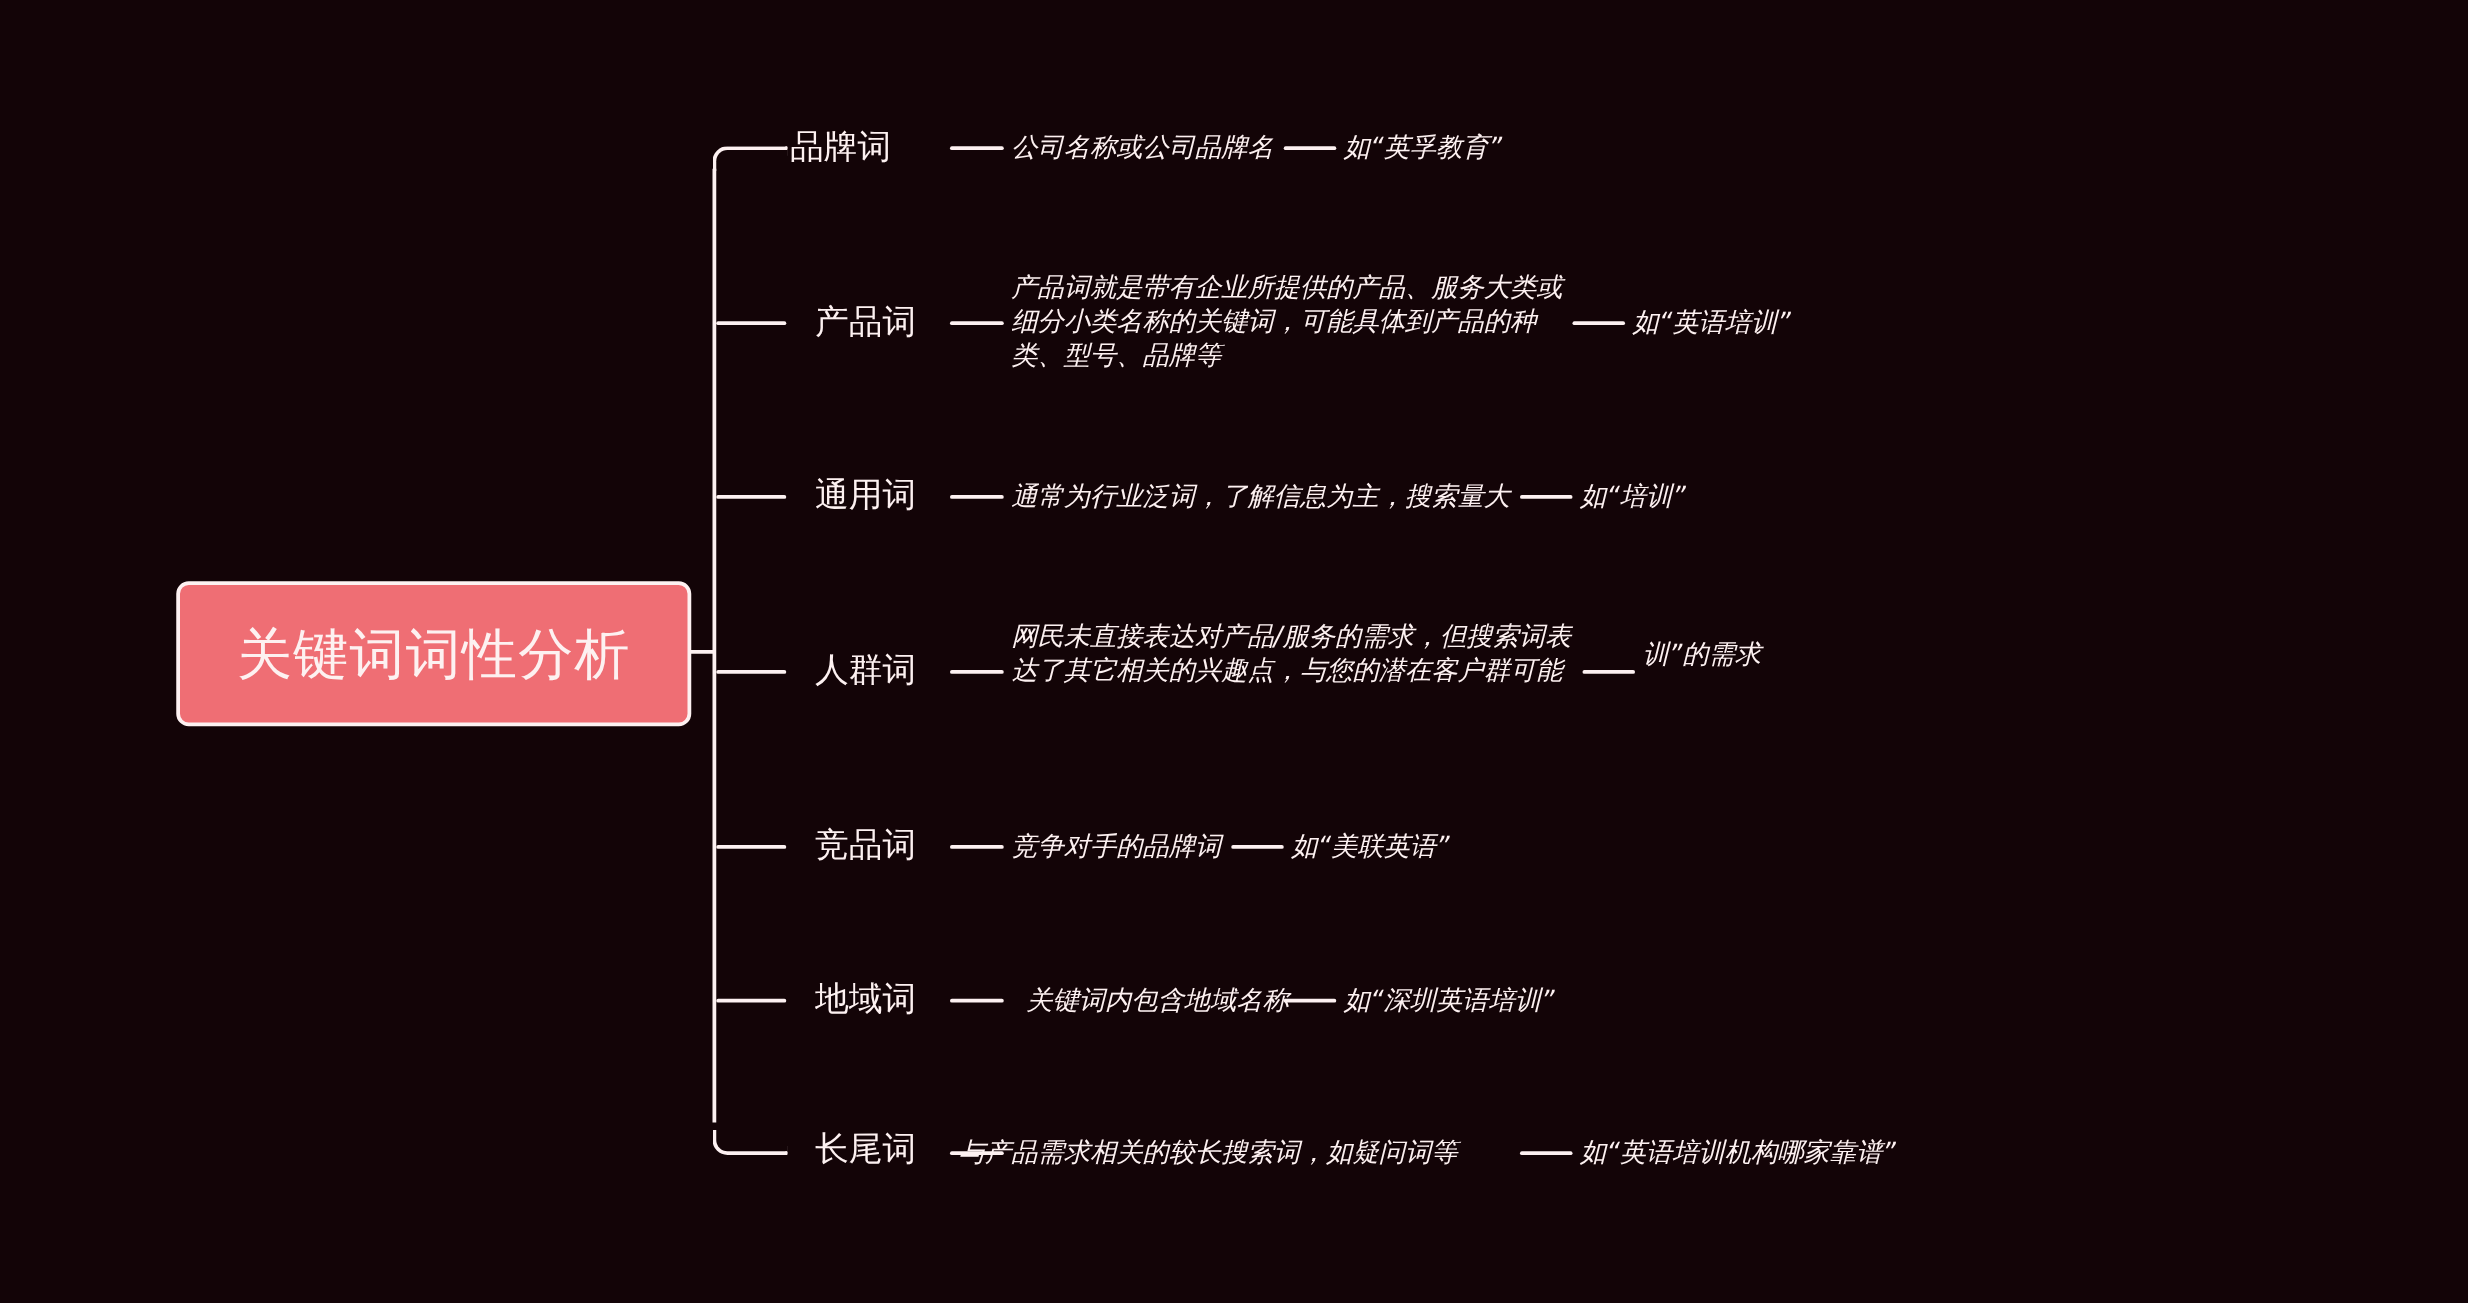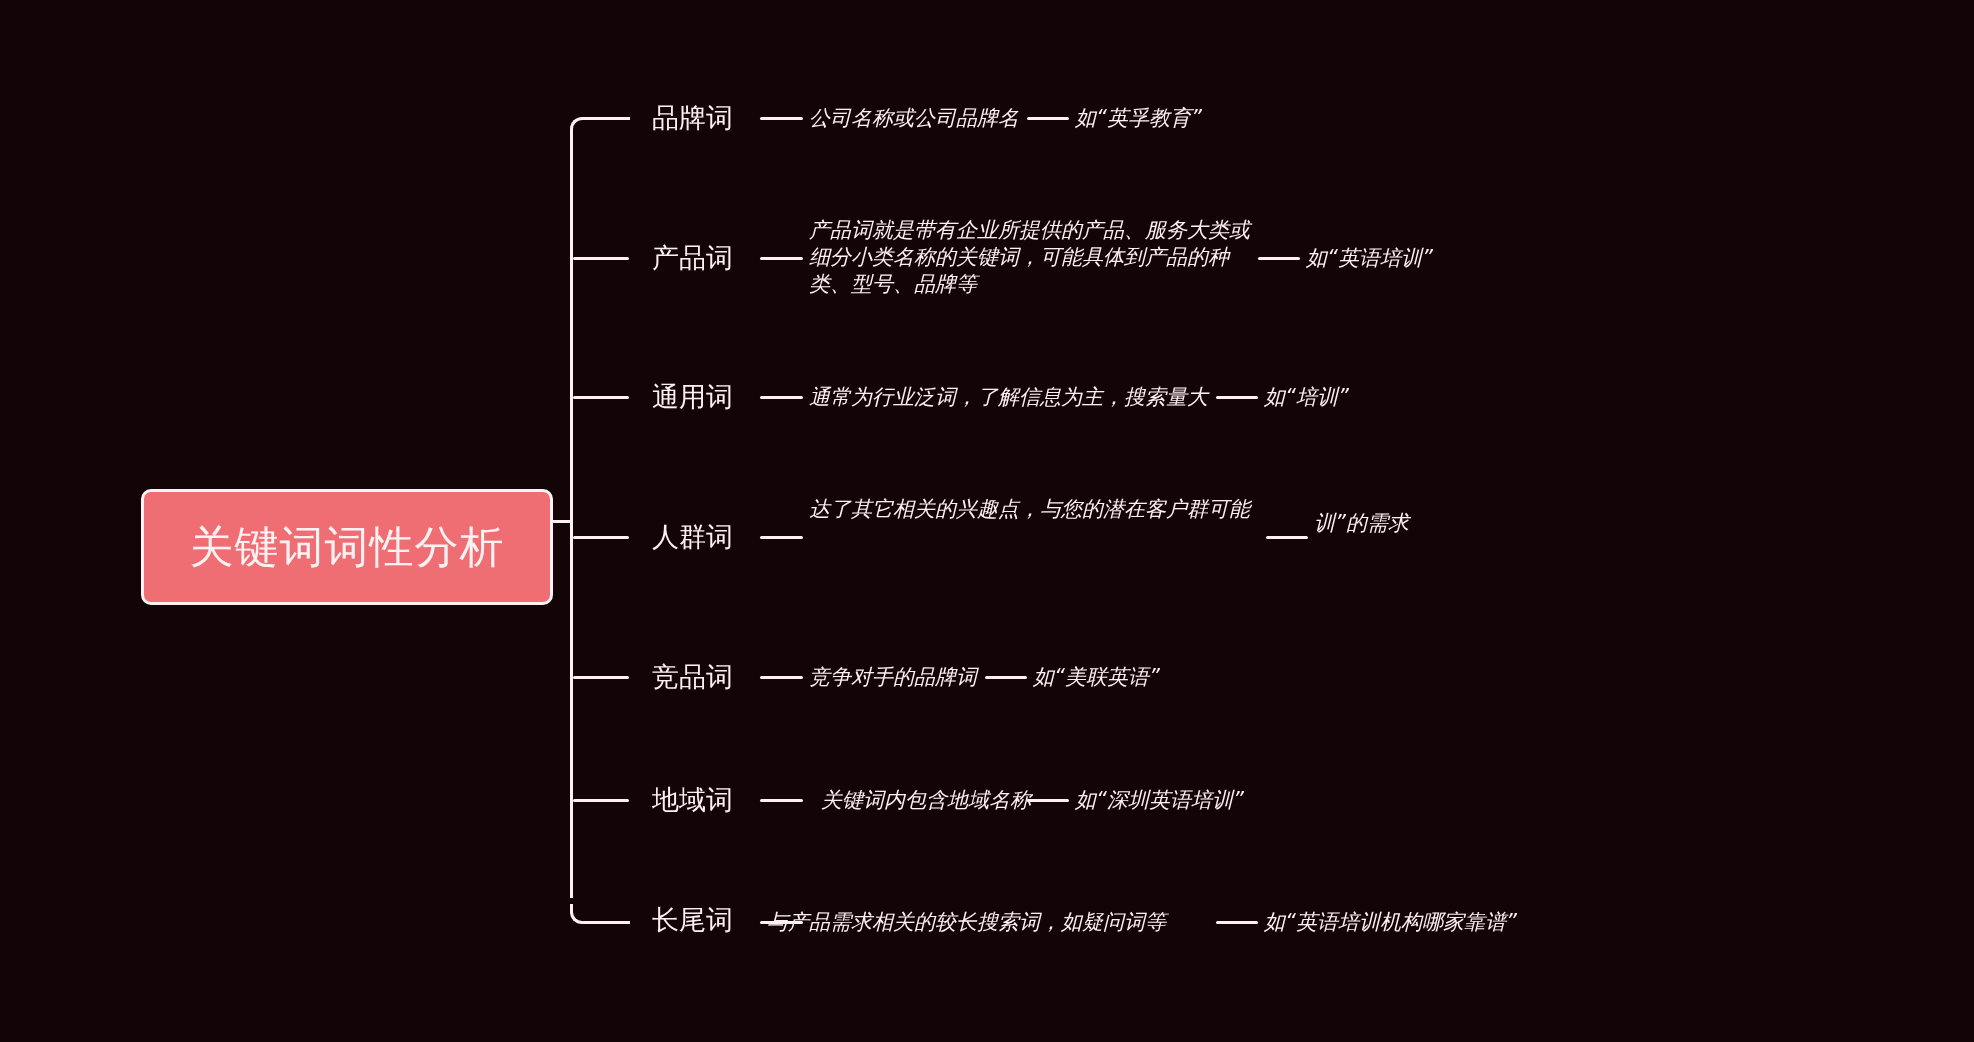--- a/index.html
+++ b/index.html
@@ -15,21 +15,20 @@
     position: absolute;
     left: 141px; top: 465px;
     width: 406px; height: 110px;
     background: #ef6e74;
     border: 3px solid #fdf1f1;
     border-radius: 10px;
     display: flex; align-items: center; justify-content: center;
     font-size: 44px;
     color: #fdf1f1;
     letter-spacing: 1px;
-    margin-top: 24px;
   }
   .line { position: absolute; background: #fdf1f1; }
   .root-stub { left: 552px; top: 520px; width: 20px; height: 3px; }
   .elbow {
     position: absolute;
     width: 60px; height: 20px;
     border-left: 3px solid #fdf1f1;
     box-sizing: border-box;
   }
   .elbow.top { border-top: 3px solid #fdf1f1; border-top-left-radius: 12px; }
@@ -68,21 +67,21 @@
 <div class="elbow bottom" style="left:570px; top:904px;"></div>
 
 <div class="branch-h" style="left:573px; top:257px; width:56px;"></div>
 <div class="branch-h" style="left:573px; top:396px; width:56px;"></div>
 <div class="branch-h" style="left:573px; top:536px; width:56px;"></div>
 <div class="branch-h" style="left:573px; top:676px; width:56px;"></div>
 <div class="branch-h" style="left:573px; top:799px; width:56px;"></div>
 <div class="branch-h" style="left:628px; top:117px; width:2px;"></div>
 <div class="branch-h" style="left:628px; top:921px; width:2px;"></div>
 
-<div class="l1" style="left:652px; top:103px;">
+<div class="l1" style="left:632px; top:103px;">
   <span>品牌词</span>
 </div>
 <div class="conn" style="left:760px; top:117px; width:43px;"></div>
 <div class="l2" style="left:809px; top:105px;">
   <span>公司名称或公司品牌名</span>
 </div>
 <div class="conn" style="left:1027px; top:117px; width:42px;"></div>
 <div class="l2" style="left:1075px; top:105px;">
   <span>如“英孚教育”</span>
 </div>
@@ -111,20 +110,21 @@
 <div class="conn" style="left:1216px; top:396px; width:42px;"></div>
 <div class="l2" style="left:1264px; top:384px;">
   <span>如“培训”</span>
 </div>
 
 <div class="l1" style="left:652px; top:522px;">
   <span>人群词</span>
 </div>
 <div class="conn" style="left:760px; top:536px; width:43px;"></div>
 <div class="l2 multi" style="left:809px; top:496px; width:460px;">
+  <div>网民未直接表达对产品/服务的需求，但搜索词表</div>
   <div>达了其它相关的兴趣点，与您的潜在客户群可能</div>
 </div>
 <div class="conn" style="left:1266px; top:536px; width:42px;"></div>
 <div class="l2 multi" style="left:1314px; top:510px; width:470px;">
   <div>训”的需求</div>
 </div>
 
 <div class="l1" style="left:652px; top:662px;">
   <span>竞品词</span>
 </div>

